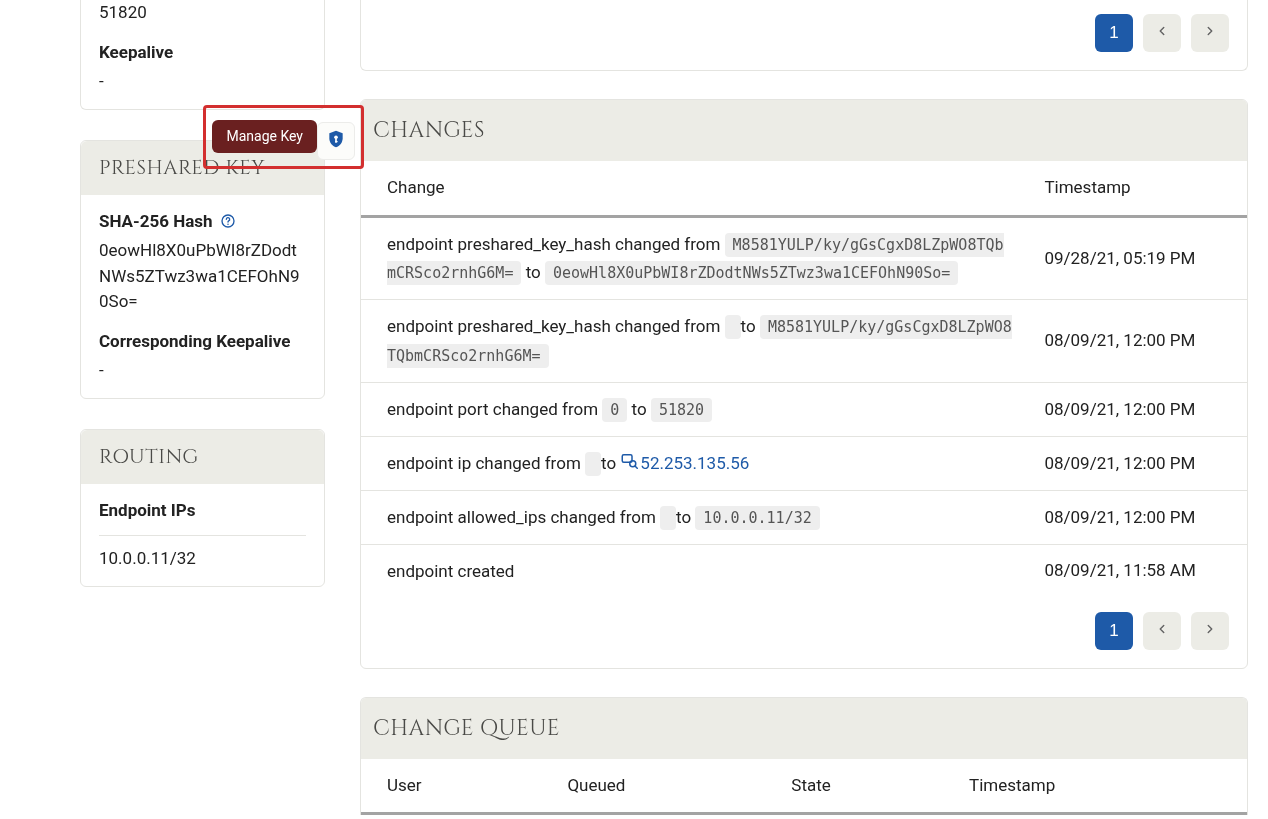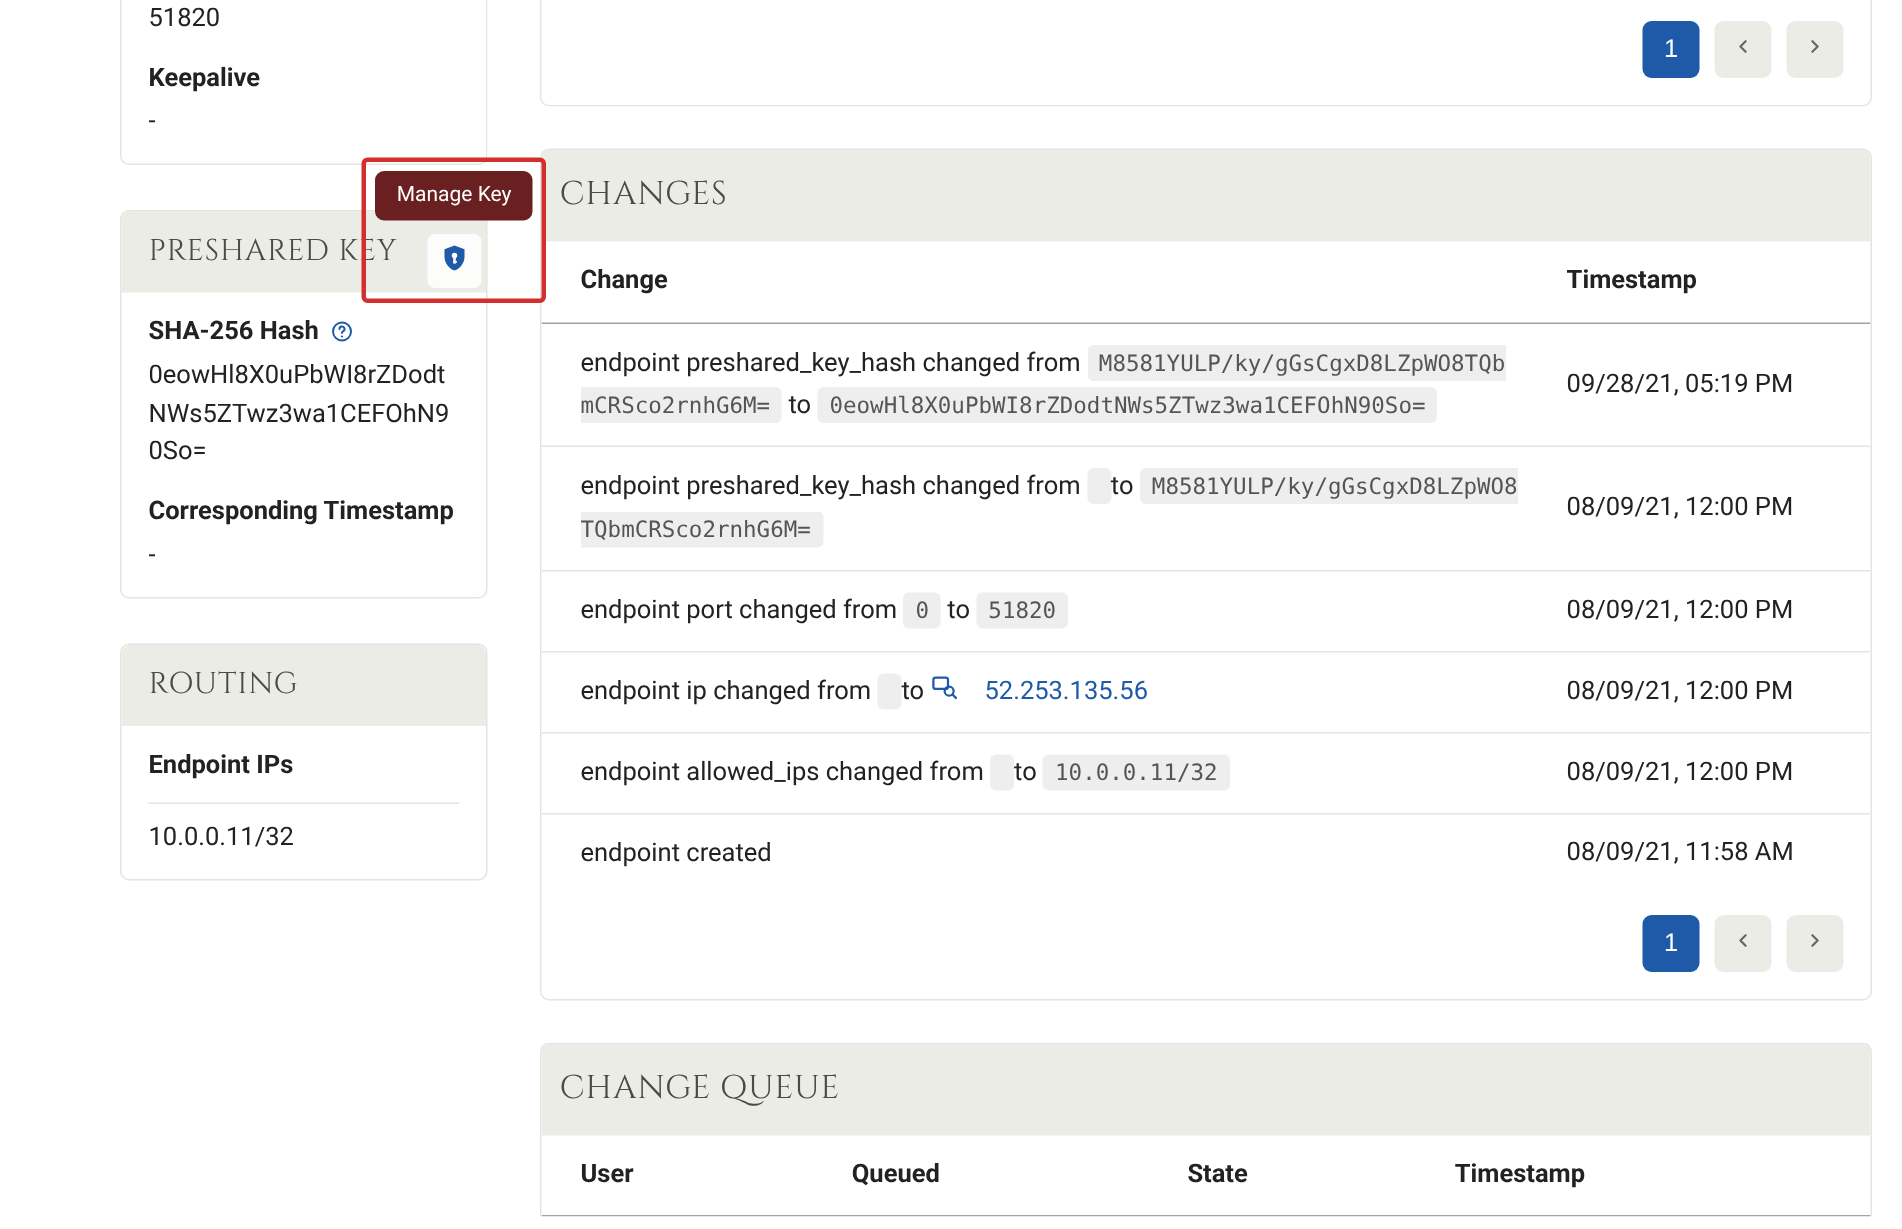--- a/index.html
+++ b/index.html
@@ -67,21 +67,21 @@
     word-break: break-all;
   }
   .manage-key-highlight {
     position: absolute;
     top: -36px;
     right: -40px;
     border: 3px solid #d32f2f;
     border-radius: 4px;
     padding: 6px 6px 6px 6px;
     display: flex;
-    flex-direction: column;
+    flex-direction: row;
     align-items: center;
     z-index: 10;
   }
   .tooltip {
     background: #6a2020;
     color: #fff;
     font-size: 14px;
     padding: 6px 14px;
     border-radius: 6px;
     white-space: nowrap;
@@ -123,24 +123,24 @@
     padding: 14px 12px;
     font-family: "Trajan Pro", "Cinzel", Georgia, serif;
     font-variant: small-caps;
     letter-spacing: 0.5px;
     font-size: 22px;
     color: #4a4a47;
     font-weight: 400;
   }
   table { width: 100%; border-collapse: collapse; }
   th {
-    font-weight: 700;
+    font-weight: 400;
     font-size: 17px;
     padding: 14px 16px;
-    border-bottom: 1px solid #a3a3a3;
+    border-bottom: 3px solid #a3a3a3;
     text-align: left;
   }
   th:first-child { padding-left: 26px; }
   td {
     padding: 12px 16px;
     border-bottom: 1px solid #e4e4e0;
     font-size: 17px;
     vertical-align: middle;
   }
   td:first-child { padding-left: 26px; }
@@ -154,21 +154,21 @@
     font-size: 15px;
     color: #555;
     word-break: break-all;
     display: inline;
   }
   .link {
     color: #1e5aa8;
     text-decoration: none;
     cursor: pointer;
   }
-  .ip-link { display: inline-flex; align-items: center; gap: 18px; text-align: right; }
+  .ip-link { display: inline-flex; align-items: center; gap: 2px; text-align: right; }
   .pagination {
     display: flex;
     justify-content: flex-end;
     gap: 10px;
     padding: 14px 18px 18px;
   }
   .page-btn {
     width: 38px; height: 38px;
     border-radius: 6px;
     background: #ecece6;
@@ -226,21 +226,21 @@
           <span class="help-icon">
             <svg viewBox="0 0 24 24" width="16" height="16">
                 <circle cx="12" cy="12" r="9" fill="none" stroke="#1e5aa8" stroke-width="2"></circle>
                 <path d="M9.5 9.5 a2.5 2.5 0 1 1 3.5 2.3 c-.8.4-1 1-1 1.7" fill="none" stroke="#1e5aa8" stroke-width="2" stroke-linecap="round"></path>
                 <circle cx="12" cy="17" r="1.1" fill="#1e5aa8"></circle>
               </svg>
           </span>
         </div>
         <div class="field-value">0eowHl8X0uPbWI8rZDodtNWs5ZTwz3wa1CEFOhN90So=</div>
 
-        <div class="field-label">Corresponding Timestamp</div>
+        <div class="field-label">Corresponding Keepalive</div>
         <div class="field-value">-</div>
       </div>
     </div>
 
     <div class="card">
       <div class="card-header">
         <span>ROUTING</span>
       </div>
       <div class="card-body">
         <div class="field-label">Endpoint IPs</div>

